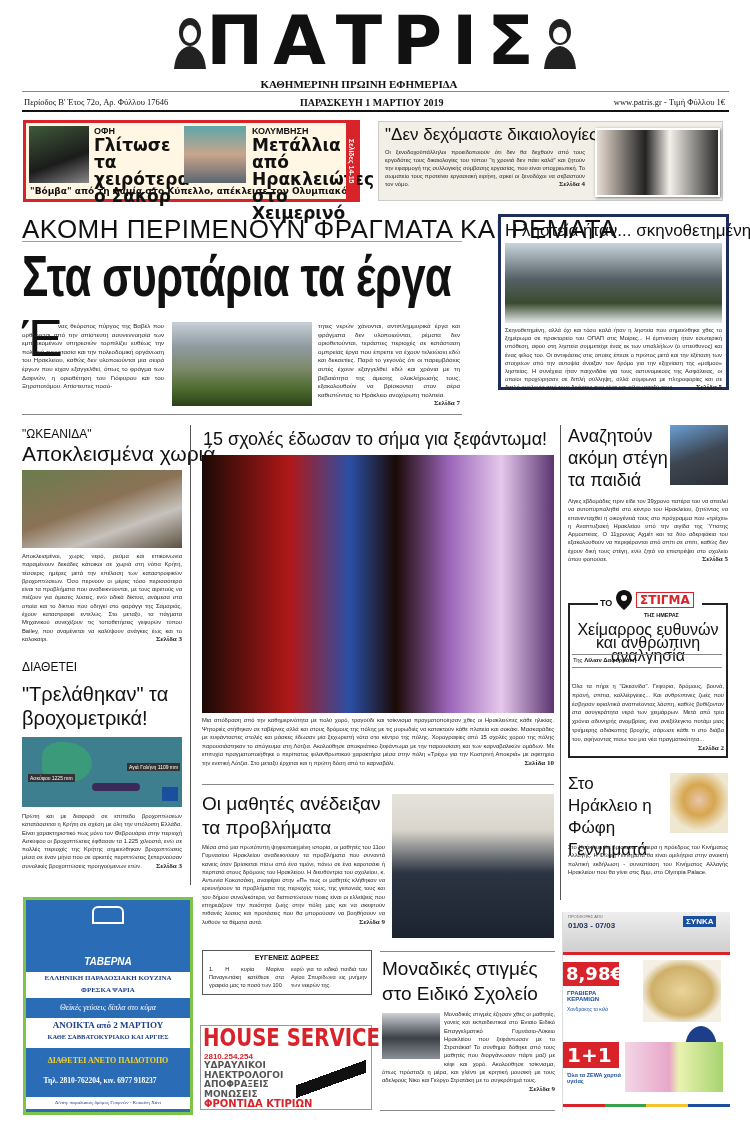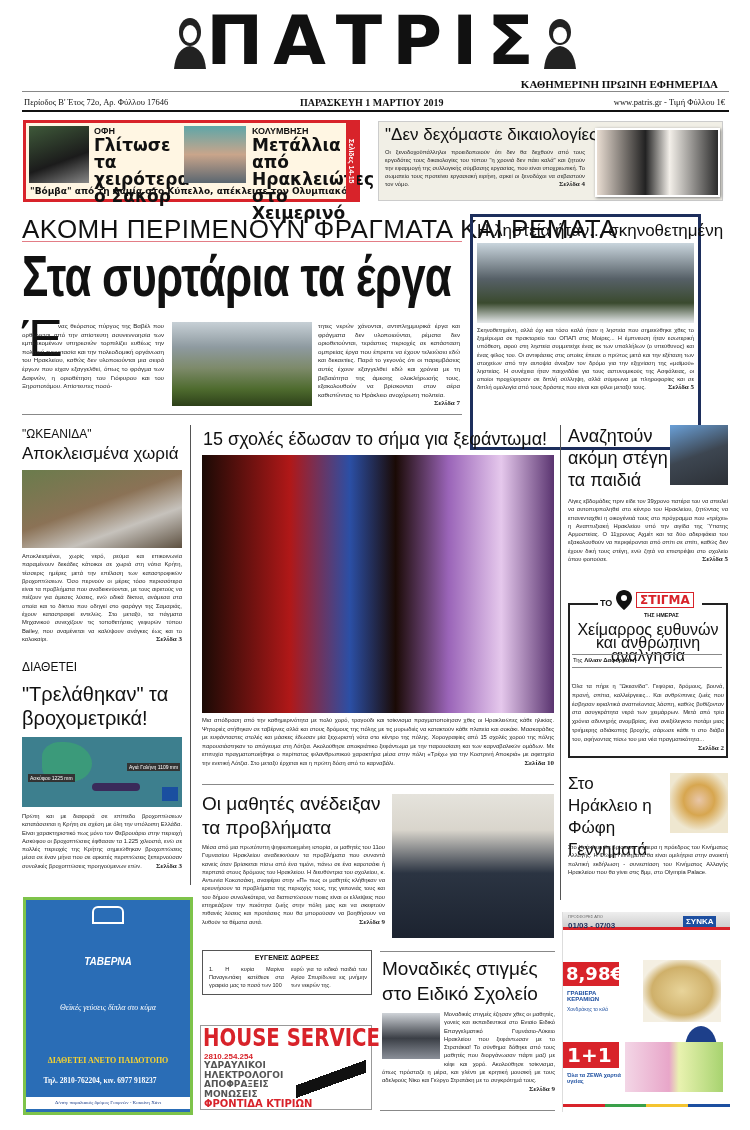--- a/index.html
+++ b/index.html
@@ -3,38 +3,38 @@
 <meta charset="utf-8">
 <style>
 *{box-sizing:border-box;margin:0;padding:0}
 body{width:750px;height:1130px;background:#fff;font-family:"Liberation Sans",sans-serif;color:#111;position:relative;overflow:hidden}
 .abs{position:absolute}
 .img{position:absolute;overflow:hidden}
 .body-text{font-size:6.2px;line-height:8.6px;color:#222;text-align:justify}
 .page-ref{font-weight:bold;font-size:7px;float:right;font-family:"Liberation Serif",serif}
 
 .mast-title{left:0;width:750px;top:6px;text-align:center;font-family:"DejaVu Sans",sans-serif;font-weight:bold;font-size:68px;letter-spacing:10px;line-height:70px}
-.mast-sub{left:0;width:718px;top:78px;text-align:right;font-family:"Liberation Serif",serif;font-weight:bold;font-size:11px}
+.mast-sub{left:0;width:718px;top:78px;text-align:center;font-family:"Liberation Serif",serif;font-weight:bold;font-size:11px}
 .rule{background:#888;height:1px}
 .rule-thick{background:#111;height:2px}
 .meta{top:97px;font-family:"Liberation Serif",serif;font-size:8.5px}
 
 .sports{left:23px;top:120px;width:337px;height:82px;border:3px solid #d8232a;background:#fff6e3}
 .sports-kicker{font-weight:bold;font-size:9px;color:#111}
 .sports-head{font-family:"DejaVu Sans",sans-serif;font-weight:bold;font-size:17px;line-height:17px;color:#111}
 .sports-foot{font-family:"DejaVu Sans",sans-serif;font-weight:bold;font-size:9px}
 .sports-side{right:0;top:0;width:11px;height:76px;background:#d8232a;color:#fff;font-size:7px;font-weight:bold;writing-mode:vertical-rl;text-align:center;line-height:11px}
 
 .excuse{left:378px;top:121px;width:345px;height:80px;background:#f1efe6;border:1px solid #ccc}
 
 .kicker-top{left:22px;top:215px;width:440px;font-size:26px;letter-spacing:0.5px;line-height:28px;white-space:nowrap}
 .main-head{left:22px;top:245px;font-family:"Liberation Sans",sans-serif;font-weight:bold;font-size:57px;line-height:62px;transform:scaleX(0.77);transform-origin:left top;white-space:nowrap;letter-spacing:-1px}
 .redline{background:#e37d86;height:1px}
 
-.rob{left:470px;top:214px;width:231px;height:236px;border:3px solid #1d2e5c}
+.rob{left:498px;top:214px;width:231px;height:176px;border:3px solid #1d2e5c}
 .sec-head{font-size:22px;line-height:24px;color:#111}
 .divider-v{background:#555;width:1px}
 .stigma-box{left:568px;top:603px;width:160px;height:155px;border:2px solid #222;border-top:none}
 .ad-amb{left:23px;top:897px;width:170px;height:218px;background:#2a6db6;border:3px solid #7ec34a;color:#fff;text-align:center}
 .ad-house{left:200px;top:1025px;width:172px;height:85px;border:1px solid #999;background:#fff}
 .ad-synka{left:562px;top:912px;width:167px;height:200px;background:#fff;border-left:1px solid #ddd}
 .redtag{background:#d8232a;color:#fff;font-weight:bold;font-family:"DejaVu Sans",sans-serif}
 </style>
 </head>
 <body>
@@ -93,21 +93,21 @@
 
 <div class="abs rob">
   <div class="abs sec-head" style="left:4px;top:2px;font-size:17px;white-space:nowrap;">Η ληστεία ήταν... σκηνοθετημένη</div>
   <div class="img" style="left:4px;top:26px;width:217px;height:80px;background:linear-gradient(180deg,#c9d5dd,#566067 45%,#3a4a2e 75%,#e7eaec);"></div>
   <div class="abs body-text" style="left:4px;top:109px;width:217px;font-size:5.8px;line-height:8.2px;">
     <span>Σκηνοθετημένη, αλλά όχι και τόσο καλά ήταν η ληστεία που σημειώθηκε χθες το ξημέρωμα σε πρακτορείο του ΟΠΑΠ στις Μοίρες... Η έμπνευση ήταν εσωτερική υπόθεση, αφού στη ληστεία συμμετείχε ένας εκ των υπαλλήλων (ο υπεύθυνος) και ένας φίλος του. Οι αντιφάσεις στις οποίες έπεσε ο πρώτος μετά και την εξέταση των στοιχείων από την αυτοψία άνοιξαν τον δρόμο για την εξιχνίαση της «μαϊμού» ληστείας. Η συνέχεια ήταν παιχνιδάκι για τους αστυνομικούς της Ασφάλειας, οι οποίοι προχώρησαν σε διπλή σύλληψη, αλλά σύμφωνα με πληροφορίες και σε διπλή ομολογία από τους δράστες που είναι και φίλοι μεταξύ τους.</span> <span class="page-ref">Σελίδα 5</span>
   </div>
 </div>
 
 <div class="abs" style="left:22px;top:427px;font-size:12px;">"ΩΚΕΑΝΙΔΑ"</div>
-<div class="abs sec-head" style="left:22px;top:442px;font-size:17px;white-space:nowrap;">Αποκλεισμένα χωριά</div>
+<div class="abs sec-head" style="left:22px;top:442px;font-size:21px;white-space:nowrap;">Αποκλεισμένα χωριά</div>
 <div class="img" style="left:22px;top:470px;width:160px;height:78px;background:linear-gradient(160deg,#6a7c4c,#8b7256 45%,#c6c2bc 70%,#5d5040);"></div>
 <div class="abs body-text" style="left:22px;top:552px;width:160px;font-size:5.8px;line-height:8.3px;">
   <span>Αποκλεισμένοι, χωρίς νερό, ρεύμα και επικοινωνία παραμένουν δεκάδες κάτοικοι σε χωριά στη νότια Κρήτη, τέσσερις ημέρες μετά την επέλαση των καταστροφικών βροχοπτώσεων. Όσο περνούν οι μέρες τόσο περισσότερα είναι τα προβλήματα που αναδεικνύονται, με τους αιρετούς να πιέζουν για άμεσες λύσεις, ενώ οδικά δίκτυα, ανάμεσα στα οποία και το δίκτυο που οδηγεί στο φαράγγι της Σαμαριάς, έχουν καταστραφεί εντελώς. Στο μεταξύ, τα πάγματα Μηχανικού συνεχίζουν τις τοποθετήσεις γεφυρών τύπου Bailey, που αναμένεται να καλύψουν ανάγκες έως και το καλοκαίρι.</span> <span class="page-ref">Σελίδα 3</span>
 </div>
 <div class="abs" style="left:22px;top:660px;font-size:12px;">ΔΙΑΘΕΤΕΙ</div>
 <div class="abs sec-head" style="left:22px;top:682px;width:160px;font-size:20px;">"Τρελάθηκαν" τα βροχομετρικά!</div>
 <div class="img" style="left:22px;top:737px;width:160px;height:70px;background:#3d7f8e;">
   <div class="abs" style="left:20px;top:5px;width:50px;height:40px;background:#3b9a7a;border-radius:40% 60% 50% 40%;"></div>
   <div class="abs" style="left:70px;top:46px;width:48px;height:8px;background:#3a2a5a;border-radius:4px;"></div>
   <div class="abs" style="left:6px;top:37px;font-size:5px;color:#fff;background:#333;padding:1px 2px;">Ασκύφου 1225 mm</div>
@@ -115,21 +115,29 @@
   <div class="abs" style="left:140px;top:50px;width:16px;height:14px;background:#1a4fa0;"></div>
 </div>
 <div class="abs body-text" style="left:22px;top:812px;width:160px;font-size:5.8px;line-height:8.3px;">
   <span>Πρώτη και με διαφορά σε επίπεδο βροχοπτώσεων κατατάσσεται η Κρήτη σε σχέση με όλη την υπόλοιπη Ελλάδα. Είναι χαρακτηριστικό πως μόνο τον Φεβρουάριο στην περιοχή Ασκύφου οι βροχοπτώσεις έφθασαν τα 1.225 χιλιοστά, ενώ σε πολλές περιοχές της Κρήτης σημειώθηκαν βροχοπτώσεις μέσα σε έναν μήνα που σε αρκετές περιπτώσεις ξεπερνούσαν συνολικές βροχοπτώσεις προηγούμενων ετών.</span> <span class="page-ref">Σελίδα 3</span>
 </div>
 <div class="abs divider-v" style="left:190px;top:425px;height:460px;"></div>
 
 <div class="abs ad-amb">
   <div class="abs" style="left:66px;top:6px;width:32px;height:18px;border:2px solid #fff;border-radius:6px 6px 0 0;"></div>
   <div class="abs" style="left:0;width:164px;top:56px;font-size:10px;font-weight:bold;font-style:italic;">ΤΑΒΕΡΝΑ</div>
+  <div class="abs" style="left:0;width:164px;top:72px;height:26px;background:#fff;color:#1d3f8a;font-family:'Liberation Serif',serif;font-weight:bold;font-size:7px;line-height:12px;">
+    <div>ΕΛΛΗΝΙΚΗ ΠΑΡΑΔΟΣΙΑΚΗ ΚΟΥΖΙΝΑ</div>
+    <div>ΦΡΕΣΚΑ ΨΑΡΙΑ</div>
+  </div>
   <div class="abs" style="left:0;width:164px;top:103px;font-family:'Liberation Serif',serif;font-style:italic;font-size:8px;">Θεϊκές γεύσεις δίπλα στο κύμα</div>
+  <div class="abs" style="left:0;width:164px;top:118px;height:30px;background:#fff;color:#1d3f8a;font-family:'Liberation Serif',serif;font-weight:bold;">
+    <div style="font-size:9px;line-height:15px;">ΑΝΟΙΚΤΑ από 2 ΜΑΡΤΙΟΥ</div>
+    <div style="font-size:6.5px;">ΚΑΘΕ ΣΑΒΒΑΤΟΚΥΡΙΑΚΟ ΚΑΙ ΑΡΓΙΕΣ</div>
+  </div>
   <div class="abs" style="left:0;width:164px;top:156px;font-family:'Liberation Serif',serif;font-weight:bold;font-size:8px;color:#f7d330;">ΔΙΑΘΕΤΕΙ ΑΝΕΤΟ ΠΑΙΔΟΤΟΠΟ</div>
   <div class="abs" style="left:0;width:148px;top:176px;font-family:'Liberation Serif',serif;font-weight:bold;font-size:7.5px;">Τηλ. 2810-762204, κιν. 6977 918237</div>
   <div class="abs" style="left:0;width:164px;top:197px;height:12px;background:#fff;color:#1d3f8a;font-family:'Liberation Serif',serif;font-size:5px;line-height:12px;">Δ/νση: παραλιακός δρόμος Γουρνών - Κοκκίνη Χάνι</div>
 </div>
 
 <div class="abs sec-head" style="left:203px;top:427px;font-size:18px;white-space:nowrap;">15 σχολές έδωσαν το σήμα για ξεφάντωμα!</div>
 <div class="img" style="left:202px;top:455px;width:352px;height:258px;background:linear-gradient(90deg,#1a0a05 0%,#b01818 25%,#2b4fa5 42%,#1a0a05 55%,#9a64b8 70%,#e5c8ec 85%,#5a3470 100%);"></div>
 <div class="abs body-text" style="left:202px;top:716px;width:352px;font-size:5.8px;line-height:8.6px;">
   <span>Μια απόδραση από την καθημερινότητα με πολύ χορό, τραγούδι και τσίκνισμα πραγματοποίησαν χθες οι Ηρακλειώτες κάθε ηλικίας. Ψητοριές στήθηκαν σε ταβέρνες αλλά και στους δρόμους της πόλης με τις μυρωδιές να κατακτούν κάθε πλατεία και σοκάκι. Μασκαράδες με ευφάνταστες στολές και μάσκες έδωσαν μία ξεχωριστή νότα στο κέντρο της πόλης. Χορογραφίες από 15 σχολές χορού της πόλης παρουσιάστηκαν το απόγευμα στη Λότζια. Ακολούθησε αποκριάτικο ξεφάντωμα με την παρουσίαση και των καρναβαλικών ομάδων. Με επιτυχία πραγματοποιήθηκε ο περίπατος φιλανθρωπικού χαρακτήρα μέσα στην πόλη «Τρέχω για την Κοστρινή Αποκριά» με αφετηρία την ενετική Λότζια. Στο μεταξύ έρχεται και η πρώτη δόση από το καρναβάλι.</span> <span class="page-ref">Σελίδα 10</span>
 </div>
@@ -198,21 +206,21 @@
 <div class="abs rule" style="left:572px;top:667px;width:150px;"></div>
 <div class="abs body-text" style="left:572px;top:682px;width:152px;font-size:5.8px;line-height:8.8px;">
   <span>Όλα τα πήρε η "Ωκεανίδα". Γεφύρια, δρόμους, βουνά, πρανή, σπίτια, καλλιέργειες... Και ανθρώπινες ζωές που έσβησαν εφιαλτικά αναπνέοντας λάσπη, καθώς βυθίζονταν στα ασυγκράτητα νερά των χειμάρρων. Μετά από τρία χρόνια αδυνηρής ανομβρίας, ένα ανεξέλεγκτο ποτάμι μιας τριήμερης αδιάκοπης βροχής, σάρωσε κάθε τι στο διάβα του, αφήνοντας πίσω του μια νέα πραγματικότητα...</span> <span class="page-ref">Σελίδα 2</span>
 </div>
 
 <div class="abs sec-head" style="left:568px;top:773px;width:95px;font-size:17px;line-height:22px;">Στο Ηράκλειο η Φώφη Γεννηματά</div>
 <div class="img" style="left:670px;top:773px;width:58px;height:60px;background:radial-gradient(circle at 50% 45%,#e8c6a8 0%,#d7a64f 35%,#efe7d0 70%);"></div>
 <div class="abs body-text" style="left:568px;top:843px;width:160px;font-size:5.8px;line-height:8.3px;">Στο Ηράκλειο θα βρίσκεται σήμερα η πρόεδρος του Κινήματος Αλλαγής. Η Φώφη Γεννηματά θα είναι ομιλήτρια στην ανοικτή πολιτική εκδήλωση - συνεστίαση του Κινήματος Αλλαγής Ηρακλείου που θα γίνει στις 8μμ, στο Olympia Palace.</div>
 
 <div class="abs ad-synka">
-  <div class="abs" style="left:0;top:0;width:167px;height:18px;background:linear-gradient(180deg,#eee,#cfcfcf);border-bottom:3px solid #d8232a;">
+  <div class="abs" style="left:0;top:0;width:167px;height:43px;background:linear-gradient(180deg,#eee,#cfcfcf);border-bottom:3px solid #d8232a;">
     <div class="abs" style="left:5px;top:2px;font-size:4px;color:#666;">ΠΡΟΣΦΟΡΕΣ ΑΠΟ</div>
     <div class="abs" style="left:5px;top:9px;font-size:8px;font-weight:bold;color:#1d2e5c;">01/03 - 07/03</div>
     <div class="abs" style="left:120px;top:4px;padding:1px 3px;background:#1d4fa0;color:#fff;font-weight:bold;font-size:8px;">ΣΥΝΚΑ</div>
   </div>
   <div class="abs redtag" style="left:0;top:50px;width:56px;height:24px;font-size:18px;line-height:24px;padding-left:3px;">8,98€</div>
   <div class="abs" style="left:4px;top:78px;width:60px;font-size:6px;font-weight:bold;color:#1d4fa0;">ΓΡΑΒΙΕΡΑ ΚΕΡΑΜΙΩΝ</div>
   <div class="abs" style="left:4px;top:94px;font-size:5px;color:#1d4fa0;">Χονδράκης το κιλό</div>
   <div class="img" style="left:80px;top:48px;width:78px;height:62px;background:radial-gradient(ellipse at 50% 50%,#e8d49a 0%,#cfb06a 55%,#f4efe2 75%);"></div>
   <div class="abs" style="left:122px;top:114px;padding:18px 6px;background:#1d3f8a;color:#fff;border-radius:50%;font-style:italic;font-weight:bold;font-size:8px;">Zewa</div>
   <div class="abs redtag" style="left:0;top:130px;width:56px;height:26px;font-size:20px;line-height:26px;padding-left:4px;">1+1</div>

